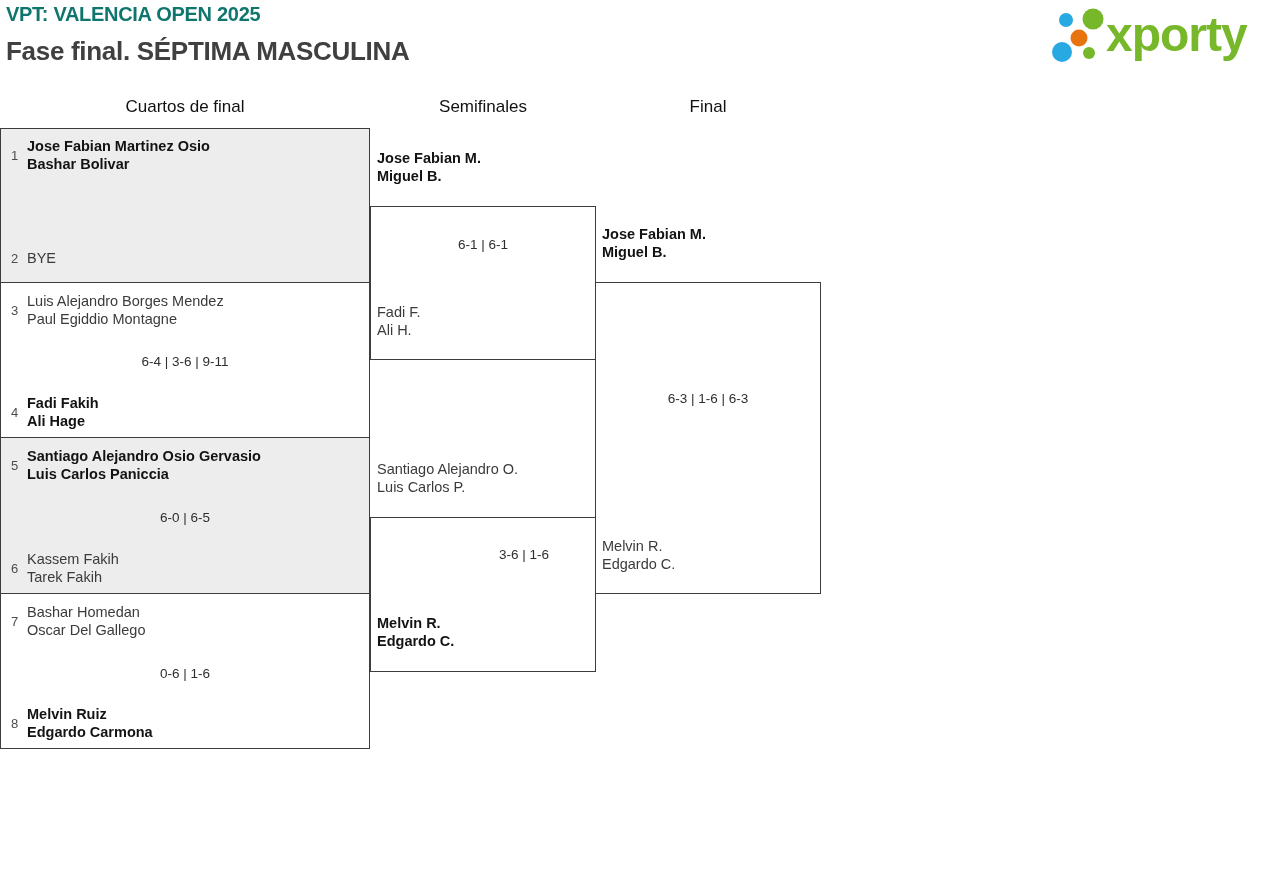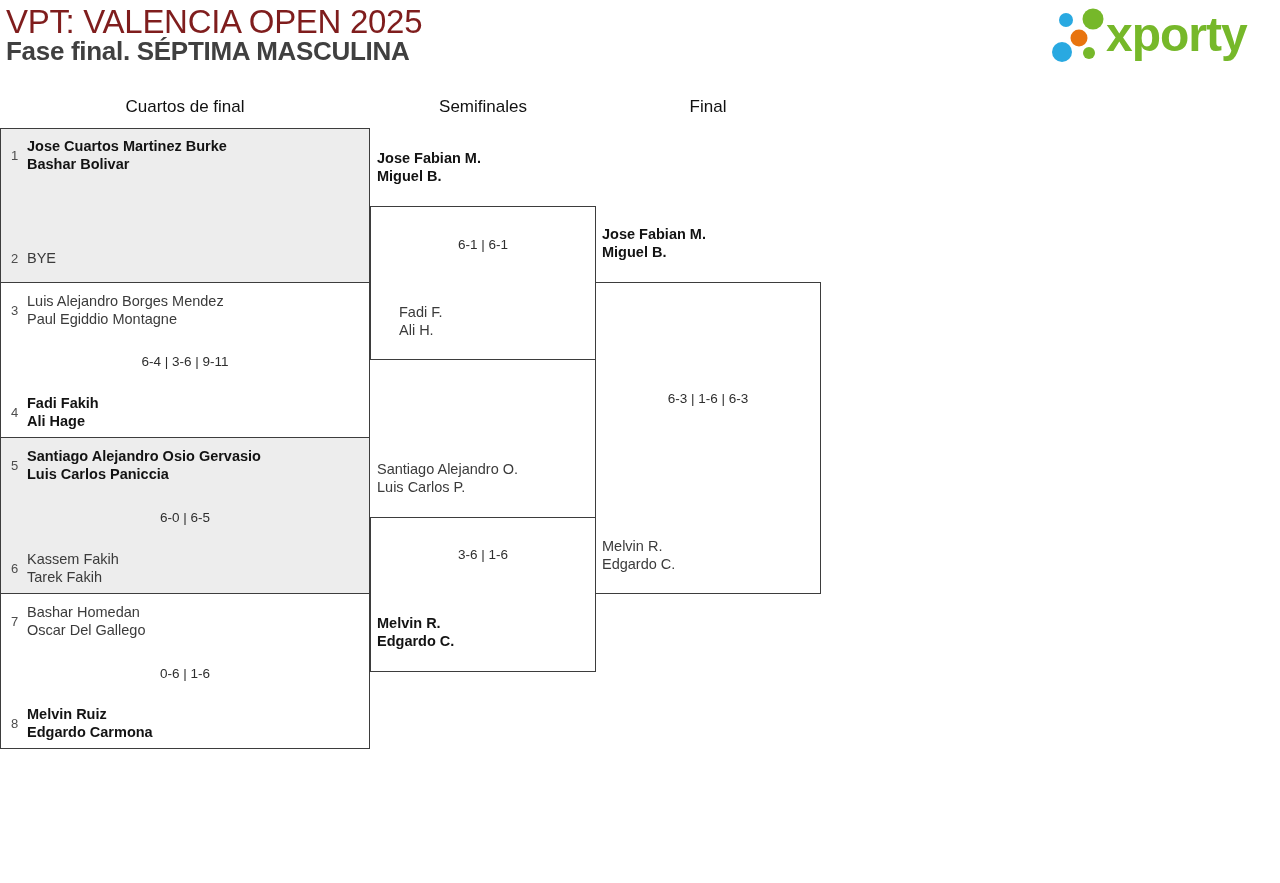--- a/index.html
+++ b/index.html
@@ -1,20 +1,20 @@
 <!DOCTYPE html>
 <html><head>
 <meta charset="utf-8">
 <style>
   html,body{margin:0;padding:0;background:#fff;}
   .canvas{position:relative;width:1280px;height:883px;background:#ffffff;
           font-family:"Liberation Sans",sans-serif;overflow:hidden;}
 
-  .page-title{position:absolute;left:6px;top:3px;font-size:33px;font-weight:400;
-              color:#7f1d1d;letter-spacing:-0.3px;white-space:nowrap;}
+  .page-title{position:absolute;left:6px;top:3px;font-size:20px;font-weight:700;
+              color:#0f766e;letter-spacing:-0.3px;white-space:nowrap;}
   .page-subtitle{position:absolute;left:6px;top:36px;font-size:26px;font-weight:700;
               color:#404040;letter-spacing:-0.3px;white-space:nowrap;}
 
   .logo{position:absolute;left:1048px;top:3px;width:232px;height:70px;}
 
   .round-label{position:absolute;top:97px;font-size:17px;font-weight:400;color:#111;
                text-align:center;white-space:nowrap;}
   .rl-q{left:0;width:370px;}
   .rl-s{left:370px;width:226px;}
   .rl-f{left:595px;width:226px;}
@@ -61,21 +61,21 @@
   <div class="qbox gray" style="top:437px;height:157px;"></div>
   <div class="qbox" style="top:593px;height:156px;"></div>
 
   <div class="mbox" style="left:370px;top:206px;width:226px;height:154px;"></div>
   <div class="mbox" style="left:370px;top:517px;width:226px;height:155px;"></div>
   <div class="mbox" style="left:595px;top:282px;width:226px;height:312px;"></div>
 
   <div class="team-row" style="top:137px;">
     <span class="seed">1</span>
     <span class="names winner">
-      <span class="nline">Jose Cuartos Martinez Burke</span>
+      <span class="nline">Jose Fabian Martinez Osio</span>
       <span class="nline">Bashar Bolivar</span>
     </span>
   </div>
   <div class="score qscore" style="top:198px;"></div>
   <div class="team-row" style="top:249px;">
     <span class="seed">2</span>
     <span class="names">
       <span class="nline">BYE</span>
 
     </span>
@@ -129,34 +129,34 @@
     </span>
   </div>
 
   <div class="team-row" style="left:377px;top:149px;">
     <span class="names winner">
       <span class="nline">Jose Fabian M.</span>
       <span class="nline">Miguel B.</span>
     </span>
   </div>
   <div class="score sscore" style="top:236px;">6-1 | 6-1</div>
-  <div class="team-row" style="left:399px;top:303px;">
+  <div class="team-row" style="left:377px;top:303px;">
     <span class="names">
       <span class="nline">Fadi F.</span>
       <span class="nline">Ali H.</span>
     </span>
   </div>
 
   <div class="team-row" style="left:377px;top:460px;">
     <span class="names">
       <span class="nline">Santiago Alejandro O.</span>
       <span class="nline">Luis Carlos P.</span>
     </span>
   </div>
-  <div class="score sscore" style="top:546px;">3-6 | 1-6</div>
+  <div class="score sscore" style="top:546px;padding-left:41px;">3-6 | 1-6</div>
   <div class="team-row" style="left:377px;top:614px;">
     <span class="names winner">
       <span class="nline">Melvin R.</span>
       <span class="nline">Edgardo C.</span>
     </span>
   </div>
 
   <div class="team-row" style="left:602px;top:225px;">
     <span class="names winner">
       <span class="nline">Jose Fabian M.</span>

